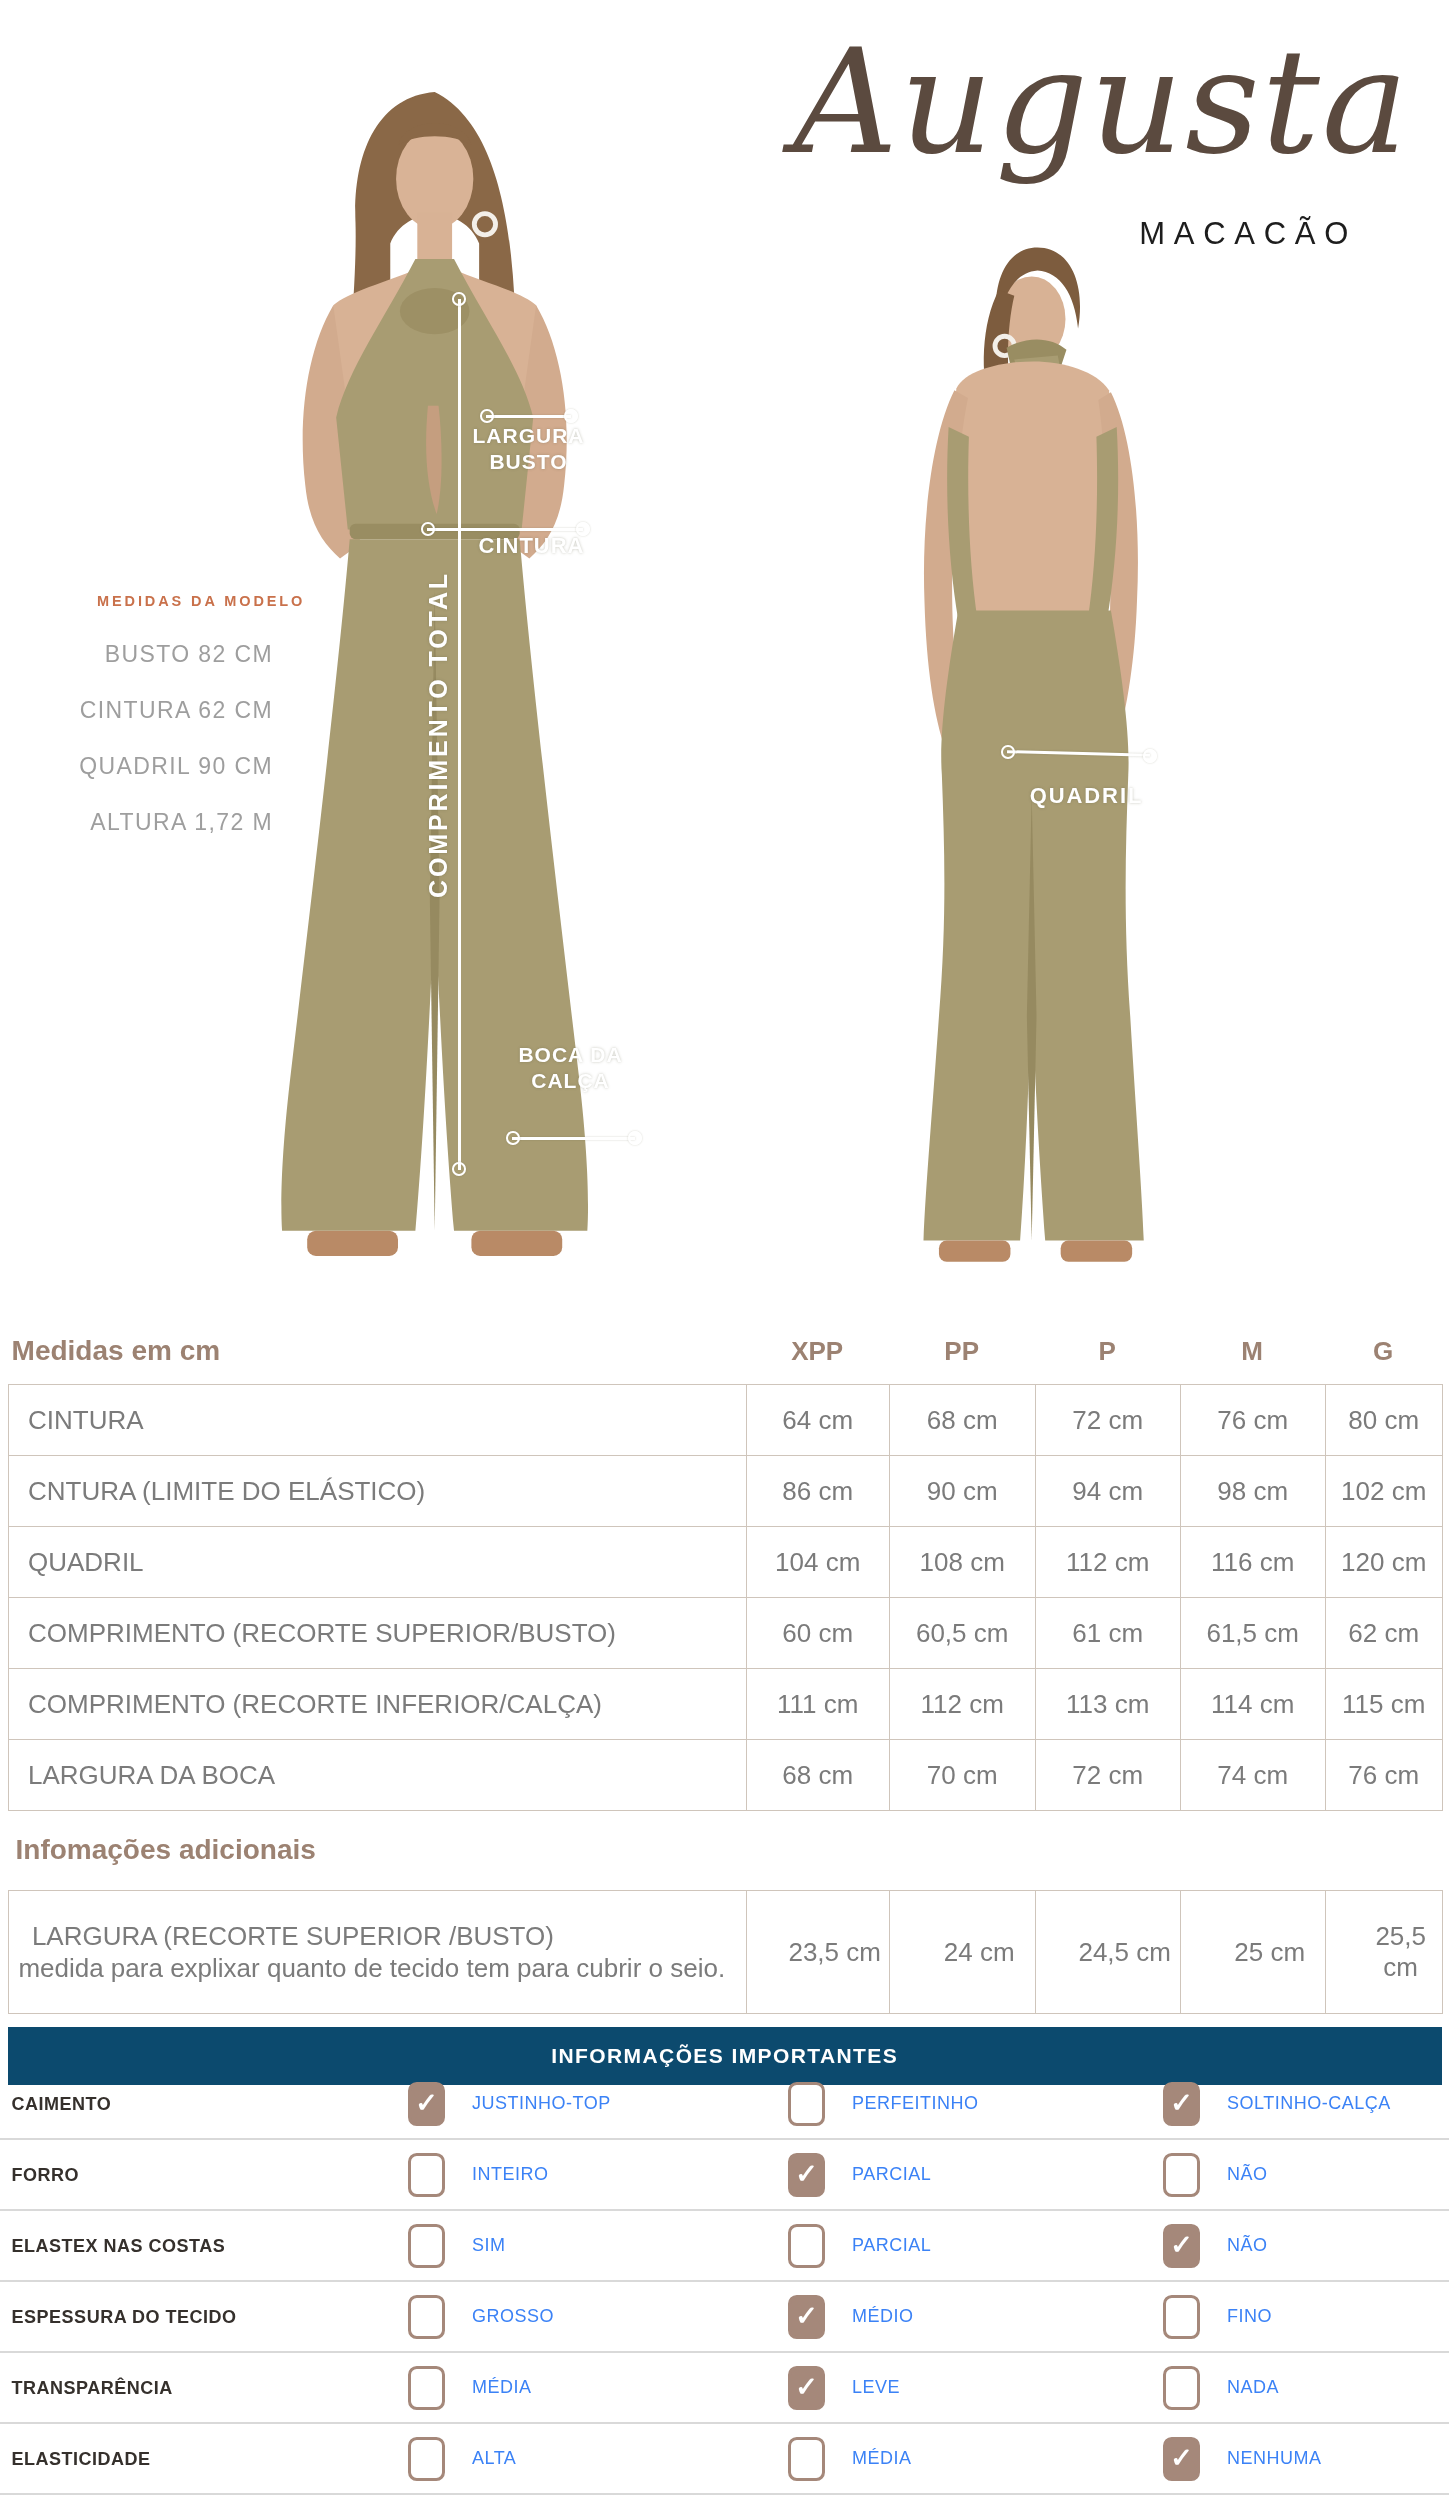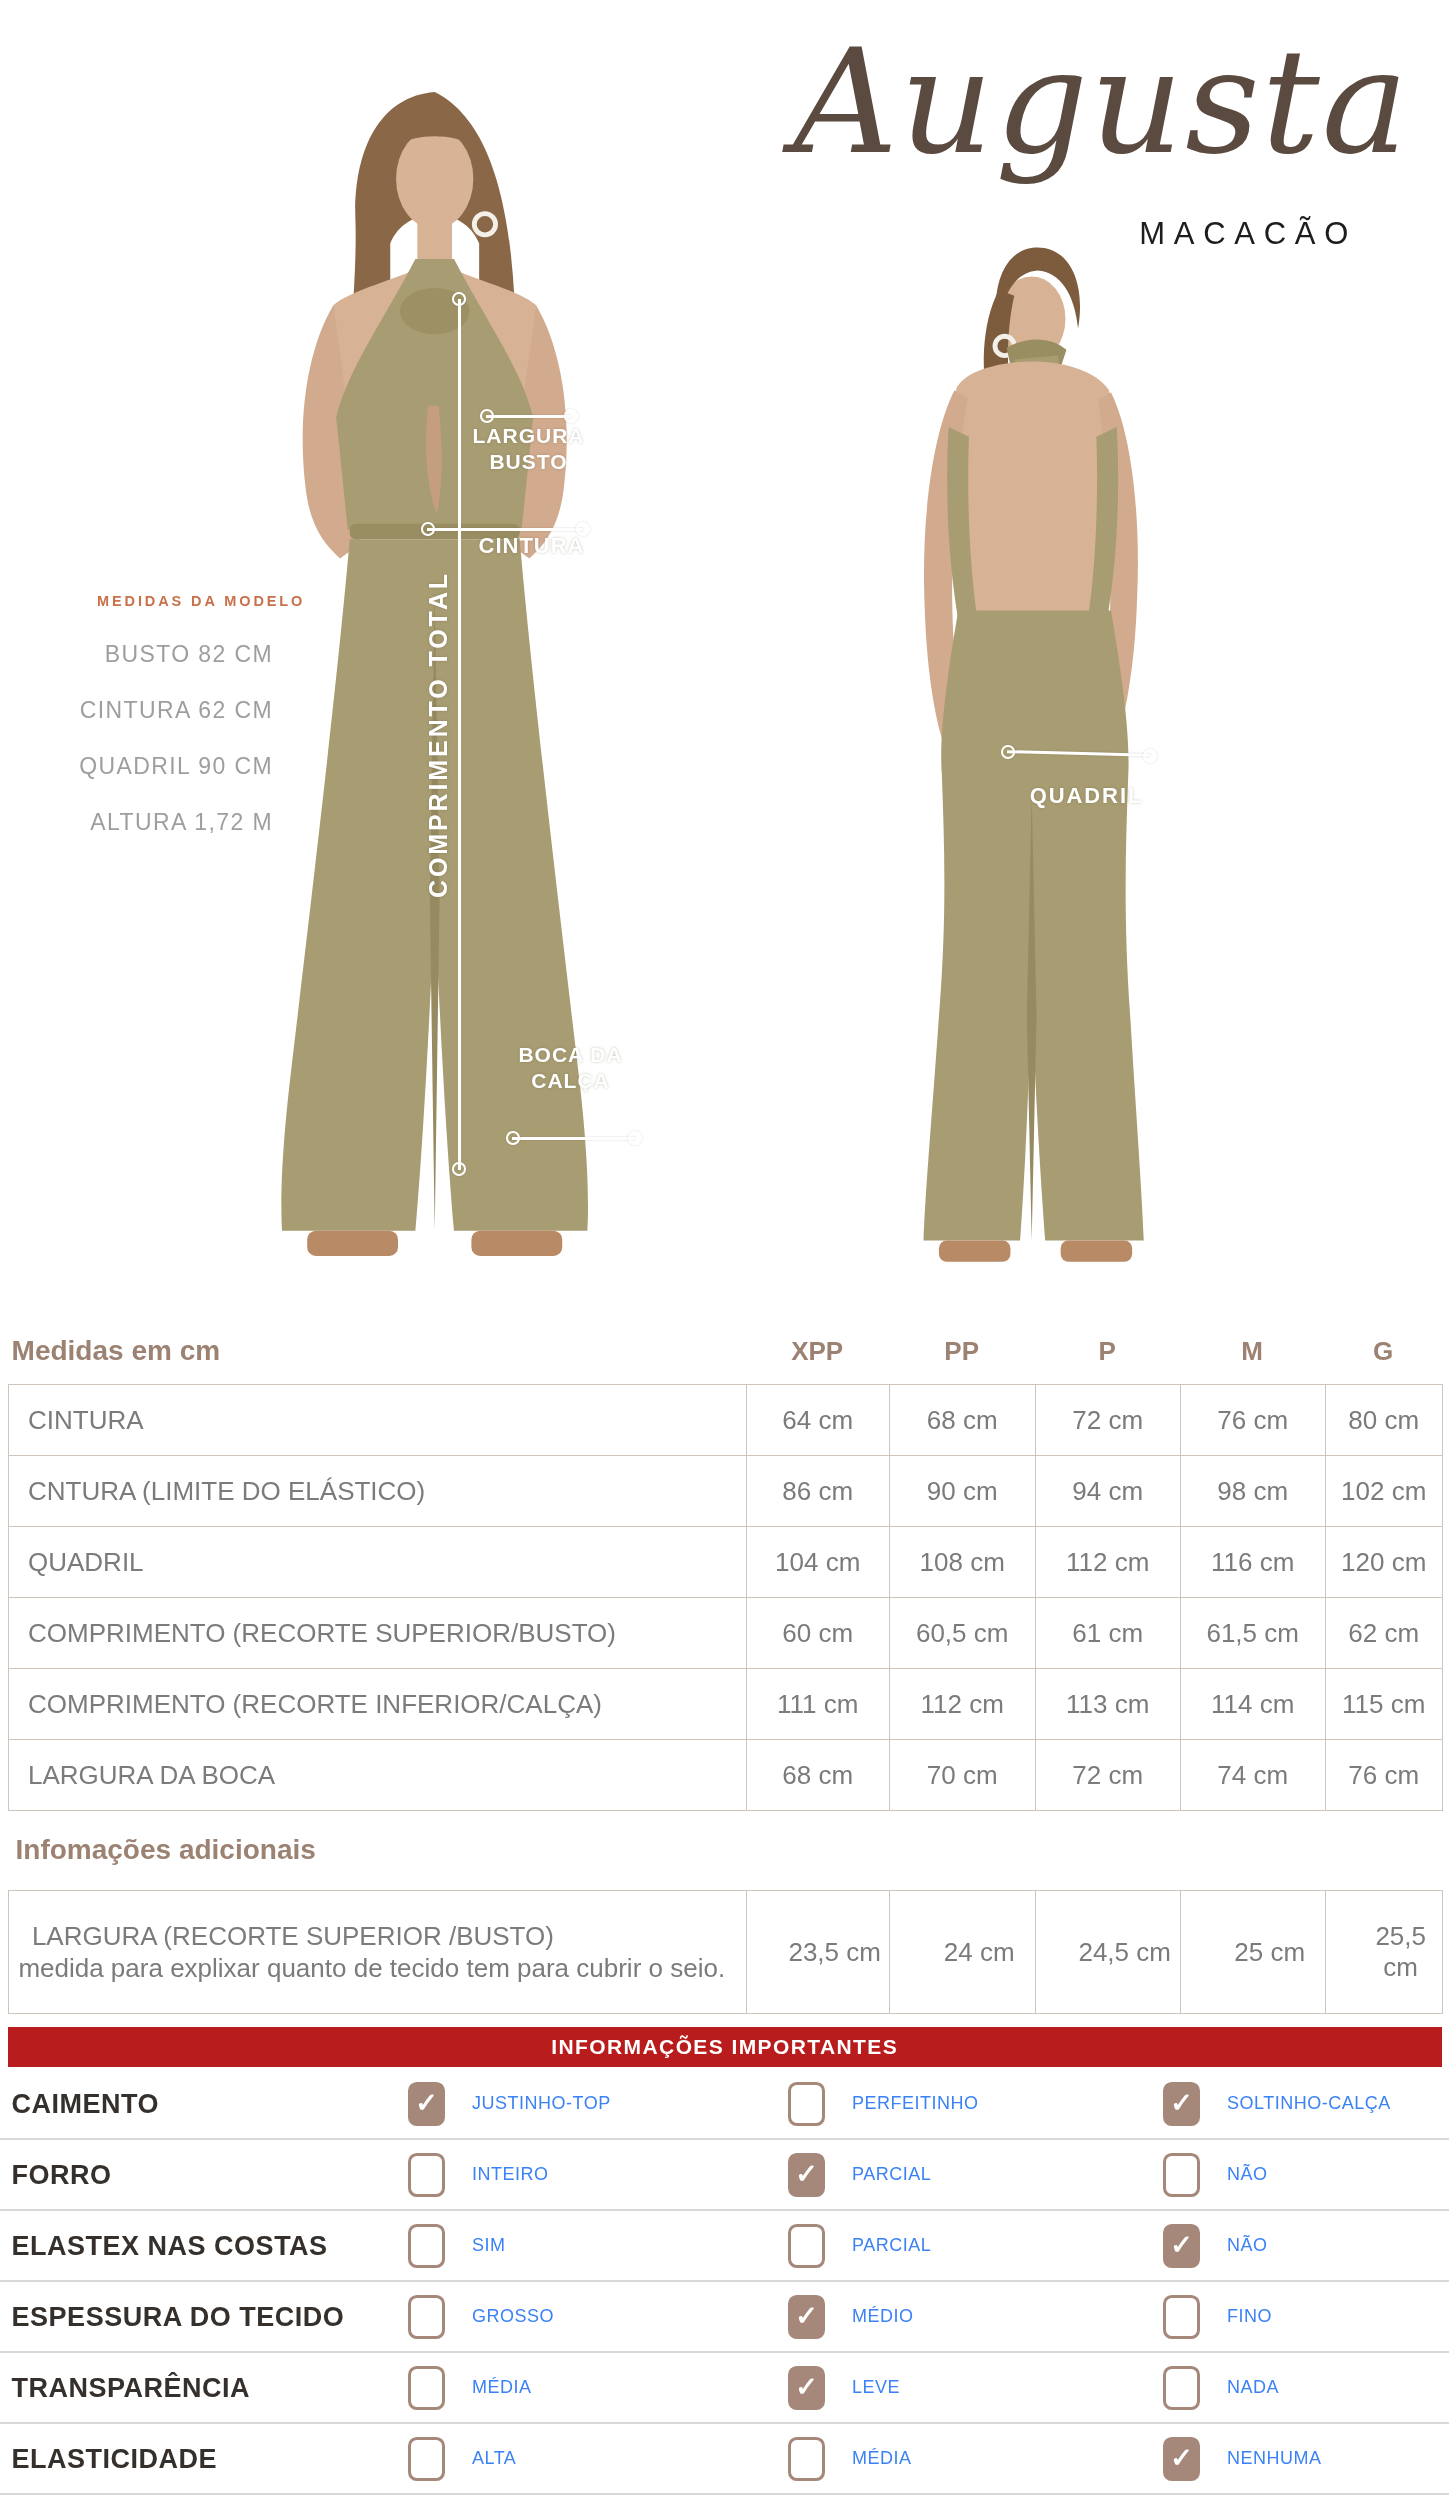--- a/index.html
+++ b/index.html
@@ -51,27 +51,27 @@
   table.sizes td.val { text-align:center; }
 
   .add-title { position:absolute; left:15.5px; top:1834px; font-size:28px; font-weight:bold; color:#9c8272; }
   table.addl { position:absolute; left:7.7px; top:1890px; width:1434px; border-collapse:collapse; table-layout:fixed; }
   table.addl td { border:1px solid #cfc5bb; font-size:26px; color:#7b7b7b; height:123px; }
   table.addl td.lbl { padding-left:9.7px; padding-right:3.9px; text-align:left; line-height:32px; }
   table.addl td.val { text-align:center;padding-left:34px; }
   .add-label-title { padding-left:13.5px; }
 
   
-  .imp-bar { position:absolute; left:7.7px; top:2027px; width:1434px; height:40px; background:#b91c1c;
+  .imp-bar { position:absolute; left:7.7px; top:2027px; width:1434px; height:58px; background:#0c4a6e;
     display:flex; align-items:center; justify-content:center; }
   .imp-bar span { color:#ffffff; font-weight:bold; font-size:21px; letter-spacing:1.4px; }
   .imp-rows { position:absolute; left:0; top:2069px; width:1449px; }
   .imp-row { position:relative; width:1449px; height:71px; border-bottom:2.9px solid #d9d9d9; }
   .imp-row .rlabel { position:absolute; left:11.6px; top:50%; transform:translateY(-50%);
-    font-size:27px; font-weight:bold; color:#35302c; letter-spacing:0.5px; }
+    font-size:18px; font-weight:bold; color:#35302c; letter-spacing:0.5px; }
   .opt { position:absolute; top:50%; transform:translateY(-50%); display:flex; align-items:center; }
   .opt.o0 { left:408px; } .opt.o1 { left:788px; } .opt.o2 { left:1163px; }
   .cb { width:37px; height:44px; border:3.9px solid #a5887a; border-radius:8.7px; background:#fff;
     display:flex; align-items:center; justify-content:center; flex:none; }
   .cb.checked { background:#a5887a; }
   .cb.checked::after { content:"✓"; color:#ffffff; font-size:27px; font-weight:bold; line-height:1; }
   .opt .olabel { margin-left:27px; font-size:18px; color:#3b82f6; letter-spacing:0.5px; }
 </style>
 </head>
 <body>

